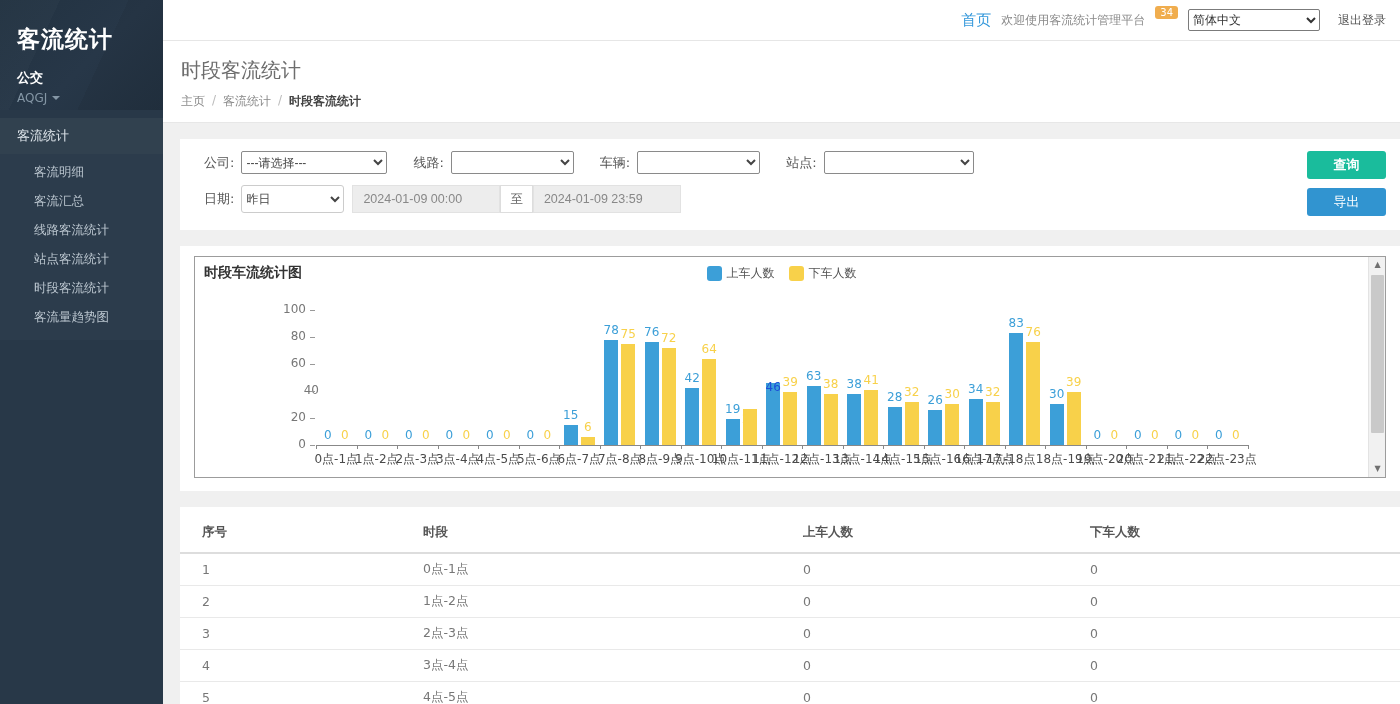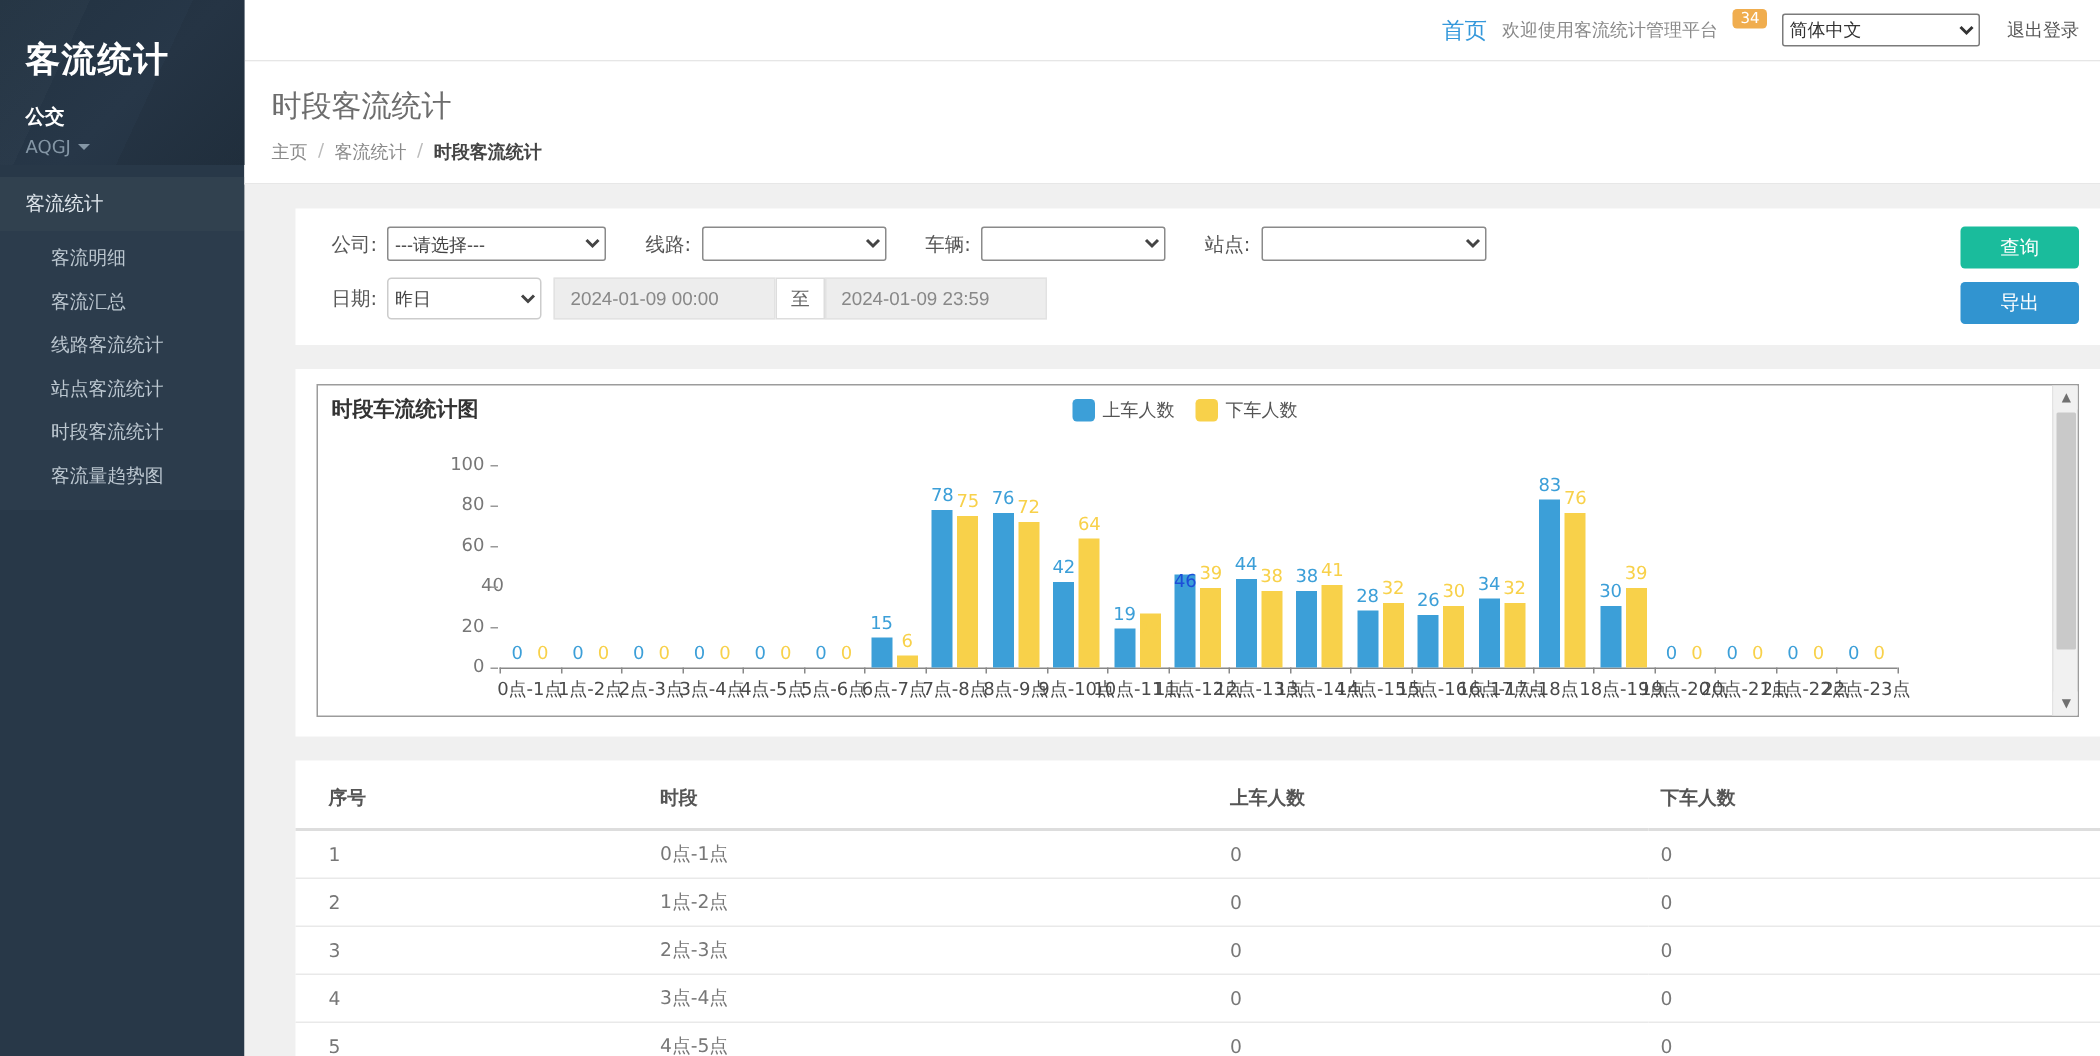--- a/index.html
+++ b/index.html
@@ -33,40 +33,40 @@
   .lang-select { width:132px; height:22px; font-size:12px; color:#333; border:1px solid #7b7b7b; background:#fff; border-radius:2px; }
   .logout { color:#555; font-size:12px; cursor:pointer; margin-left:8px; }
 
   .page-head { background:#fff; border-bottom:1px solid #e7e7e7; padding:16px 0 12px 18px; }
   .page-title { font-size:20px; color:#6d6d6d; font-weight:400; }
   .breadcrumb { margin-top:9px; font-size:12px; color:#9a9a9a; display:flex; gap:7px; }
   .breadcrumb .crumb { cursor:pointer; color:#8a8a8a; }
   .breadcrumb .crumb.current { color:#444; font-weight:bold; cursor:default; }
   .breadcrumb .sep { color:#bbb; }
 
-  .content { flex:1; padding:16px 0 0 34px; overflow:hidden; }
+  .content { flex:1; padding:16px 0 0 17px; overflow:hidden; }
   .card { background:#fff; }
 
   
   .filter-card { display:flex; justify-content:space-between; padding:12px 14px 14px 24px; }
   .filter-rows { display:flex; flex-direction:column; gap:11px; }
   .filter-row { display:flex; align-items:center; }
   .f-label { font-size:13px; color:#555; margin-right:7px; }
   .f-select { height:23px; border:1px solid #8a8a8a; border-radius:2px; background:#fff; font-size:12px; color:#444; }
   .sel-company { width:146px; } .sel-line { width:123px; margin-right:26px; }
   .sel-vehicle { width:123px; margin-right:26px; } .sel-station { width:150px; }
   .sel-line + .f-label, .f-gap { margin-left:0; }
   .spacer24 { width:26px; }
   .sel-preset { width:103px; height:28px; border:1px solid #ccc; border-radius:3px; }
   .date-input { width:148px; height:28px; background:#ededed; border:1px solid #e2e2e2; color:#888; font-size:12.5px; padding:0 10px; margin-left:8px; }
   .to-box { height:28px; border:1px solid #ddd; background:#fff; color:#666; font-size:12.5px; display:flex; align-items:center; padding:0 9px; }
   .date-input.right { margin-left:0; }
   .filter-actions { display:flex; flex-direction:column; gap:9px; padding-right:0; }
   .btn { width:79px; height:28px; border:none; border-radius:3px; color:#fff; font-size:13px; cursor:pointer; font-family:inherit; }
-  .btn-query { background:#1abc9c; } .btn-export { background:#3194d0; }
+  .btn-query { background:#1abc9c;font-weight:bold; } .btn-export { background:#3194d0; }
 
   
   .chart-card { margin-top:16px; padding:10px 14px 13px 14px; }
   .chart-box { position:relative; border:1px solid #9c9c9c; height:222px; background:#fff; overflow:hidden; }
   .chart-title { position:absolute; left:9px; top:7px; font-size:14px; font-weight:bold; color:#333; }
   .chart-legend { position:absolute; top:8px; left:0; right:17px; display:flex; justify-content:center; gap:14px; }
   .legend-item { display:flex; align-items:center; gap:5px; font-size:12px; color:#555; }
   .legend-swatch { width:15px; height:15px; border-radius:3px; display:inline-block; }
   .plot { position:absolute; inset:0; }
   .ytick-label { position:absolute; font-size:12px; color:#777; text-align:right; width:30px; }
@@ -260,21 +260,21 @@
               <span class="bar-label" style="left: 524.75px; top: 145px; color: rgb(60, 159, 216);">19</span>
               <div class="bar" style="left: 547.75px; width: 14px; top: 152px; height: 36px; background: rgb(248, 209, 74);"></div>
               <span class="bar-label" style="left: 541.75px; top: 135px; color: rgb(248, 209, 74); margin-top: 20px;">27</span>
               <span class="xcat-label" style="left: 546.25px; top: 194px;">10点-11点</span>
               <div class="bar" style="left: 571.25px; width: 14px; top: 126px; height: 62px; background: rgb(60, 159, 216);"></div>
               <span class="bar-label" style="left: 565.25px; top: 123px; color: #1d4ed8;">46</span>
               <div class="bar" style="left: 588.25px; width: 14px; top: 135px; height: 53px; background: rgb(248, 209, 74);"></div>
               <span class="bar-label" style="left: 582.25px; top: 118px; color: rgb(248, 209, 74);">39</span>
               <span class="xcat-label" style="left: 586.75px; top: 194px;">11点-12点</span>
               <div class="bar" style="left: 611.75px; width: 14px; top: 129px; height: 59px; background: rgb(60, 159, 216);"></div>
-              <span class="bar-label" style="left: 605.75px; top: 112px; color: rgb(60, 159, 216);">44</span>
+              <span class="bar-label" style="left: 605.75px; top: 112px; color: rgb(60, 159, 216);">63</span>
               <div class="bar" style="left: 628.75px; width: 14px; top: 137px; height: 51px; background: rgb(248, 209, 74);"></div>
               <span class="bar-label" style="left: 622.75px; top: 120px; color: rgb(248, 209, 74);">38</span>
               <span class="xcat-label" style="left: 627.25px; top: 194px;">12点-13点</span>
               <div class="bar" style="left: 652.25px; width: 14px; top: 137px; height: 51px; background: rgb(60, 159, 216);"></div>
               <span class="bar-label" style="left: 646.25px; top: 120px; color: rgb(60, 159, 216);">38</span>
               <div class="bar" style="left: 669.25px; width: 14px; top: 133px; height: 55px; background: rgb(248, 209, 74);"></div>
               <span class="bar-label" style="left: 663.25px; top: 116px; color: rgb(248, 209, 74);">41</span>
               <span class="xcat-label" style="left: 667.75px; top: 194px;">13点-14点</span>
               <div class="bar" style="left: 692.75px; width: 14px; top: 150px; height: 38px; background: rgb(60, 159, 216);"></div>
               <span class="bar-label" style="left: 686.75px; top: 133px; color: rgb(60, 159, 216);">28</span>

